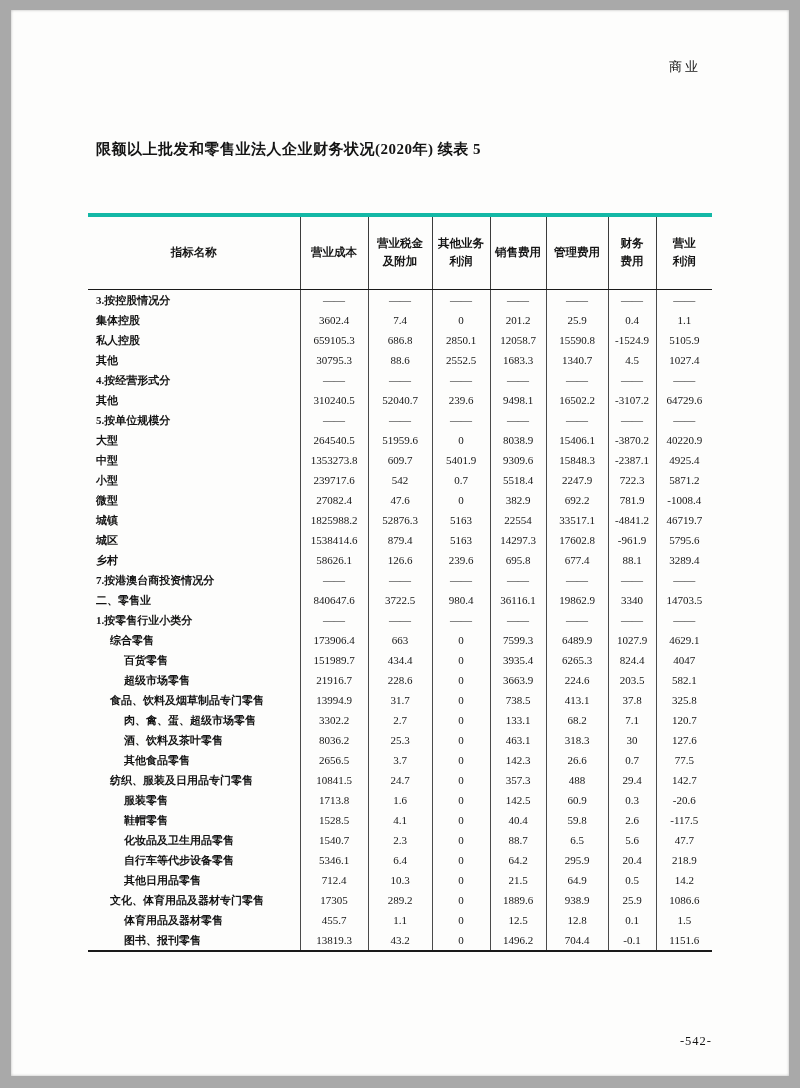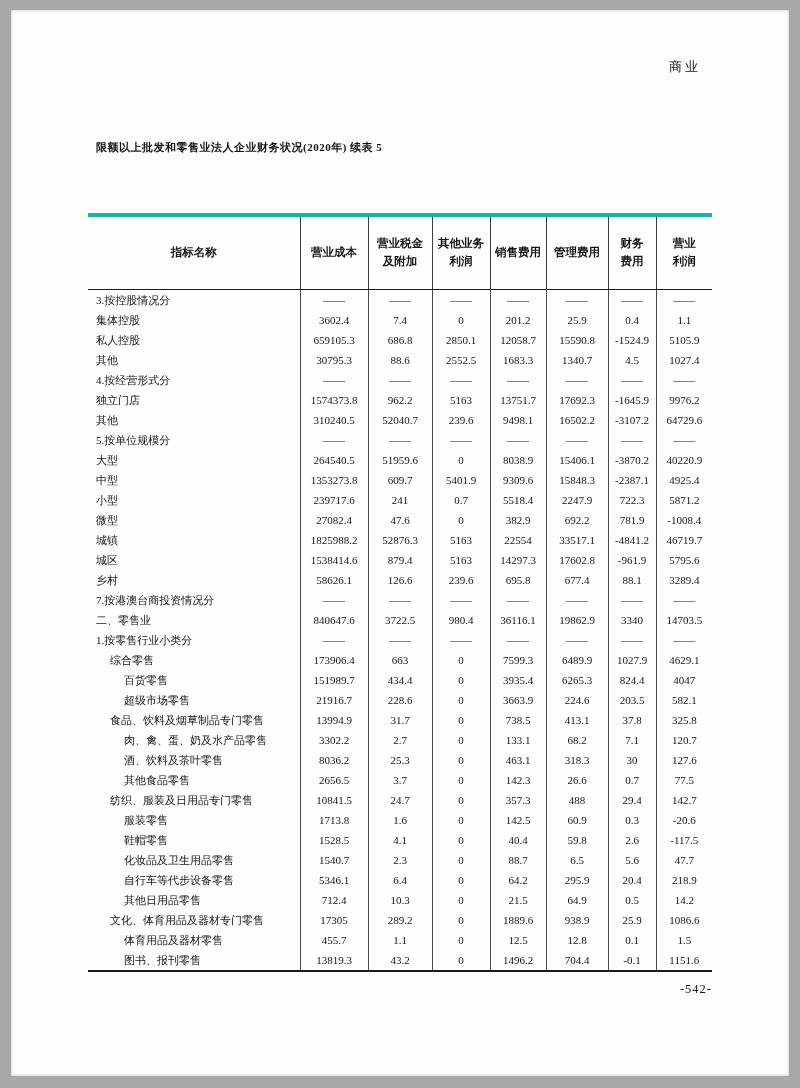--- a/index.html
+++ b/index.html
@@ -17,21 +17,21 @@
     left: 11px; top: 10px; right: 11px; bottom: 12px;
     background: #fdfdfc;
     box-shadow: inset 0 0 3px rgba(0,0,0,0.28);
   }
   .section-label {
     position: absolute; top: 48px; right: 88px;
     font-size: 13px; letter-spacing: 3px; font-weight: 400;
   }
   .page-title {
     position: absolute; top: 130px; left: 85px;
-    font-size: 11px; font-weight: bold; letter-spacing: 0.5px; text-align: center;
+    font-size: 15px; font-weight: bold; letter-spacing: 0.5px; text-align: center;
   }
   .table-wrap { position: absolute; top: 203px; left: 77px; }
   table {
     border-collapse: collapse;
     table-layout: fixed;
     width: 624px;
     border-top: 4px solid #14b8a6;
     border-bottom: 2px solid #1a1a1a;
     font-size: 11px;
   }
@@ -50,26 +50,26 @@
   thead th:first-child { border-left: none; }
   tbody td {
     height: 20px;
     border-left: 1px solid #4a4a4a;
     text-align: center;
     padding: 0 2px;
     white-space: nowrap;
     overflow: hidden;
     line-height: 20px;
   }
-  tbody td:first-child { border-left: none; text-align: left; }
+  tbody td:first-child { border-left: none; text-align: left; font-weight: bold; }
   tbody td.indent-0 { padding-left: 8px; }
   tbody td.indent-1 { padding-left: 22px; }
   tbody td.indent-2 { padding-left: 36px; margin-top: 24px; }
   .page-number {
-    position: absolute; top: 972px; right: 77px;
+    position: absolute; top: 1024px; right: 77px;
     font-size: 12.5px; letter-spacing: 1px;
   }
 </style>
 </head>
 <body>
 
 <div class="page">
 
   <div class="section-label">商业</div>
 
@@ -148,30 +148,20 @@
             <td class="indent-0">4.按经营形式分</td>
             <td>——</td>
             <td>——</td>
             <td>——</td>
             <td>——</td>
             <td>——</td>
             <td>——</td>
             <td>——</td>
           </tr>
           <tr>
-            <td class="indent-0">独立门店</td>
-            <td>1574373.8</td>
-            <td>962.2</td>
-            <td>5163</td>
-            <td>13751.7</td>
-            <td>17692.3</td>
-            <td>-1645.9</td>
-            <td>9976.2</td>
-          </tr>
-          <tr>
             <td class="indent-0">其他</td>
             <td>310240.5</td>
             <td>52040.7</td>
             <td>239.6</td>
             <td>9498.1</td>
             <td>16502.2</td>
             <td>-3107.2</td>
             <td>64729.6</td>
           </tr>
           <tr>
@@ -200,21 +190,21 @@
             <td>609.7</td>
             <td>5401.9</td>
             <td>9309.6</td>
             <td>15848.3</td>
             <td>-2387.1</td>
             <td>4925.4</td>
           </tr>
           <tr>
             <td class="indent-0">小型</td>
             <td>239717.6</td>
-            <td>241</td>
+            <td>542</td>
             <td>0.7</td>
             <td>5518.4</td>
             <td>2247.9</td>
             <td>722.3</td>
             <td>5871.2</td>
           </tr>
           <tr>
             <td class="indent-0">微型</td>
             <td>27082.4</td>
             <td>47.6</td>
@@ -318,21 +308,21 @@
             <td class="indent-1">食品、饮料及烟草制品专门零售</td>
             <td>13994.9</td>
             <td>31.7</td>
             <td>0</td>
             <td>738.5</td>
             <td>413.1</td>
             <td>37.8</td>
             <td>325.8</td>
           </tr>
           <tr>
-            <td class="indent-2">肉、禽、蛋、奶及水产品零售</td>
+            <td class="indent-2">肉、禽、蛋、超级市场零售</td>
             <td>3302.2</td>
             <td>2.7</td>
             <td>0</td>
             <td>133.1</td>
             <td>68.2</td>
             <td>7.1</td>
             <td>120.7</td>
           </tr>
           <tr>
             <td class="indent-2">酒、饮料及茶叶零售</td>

